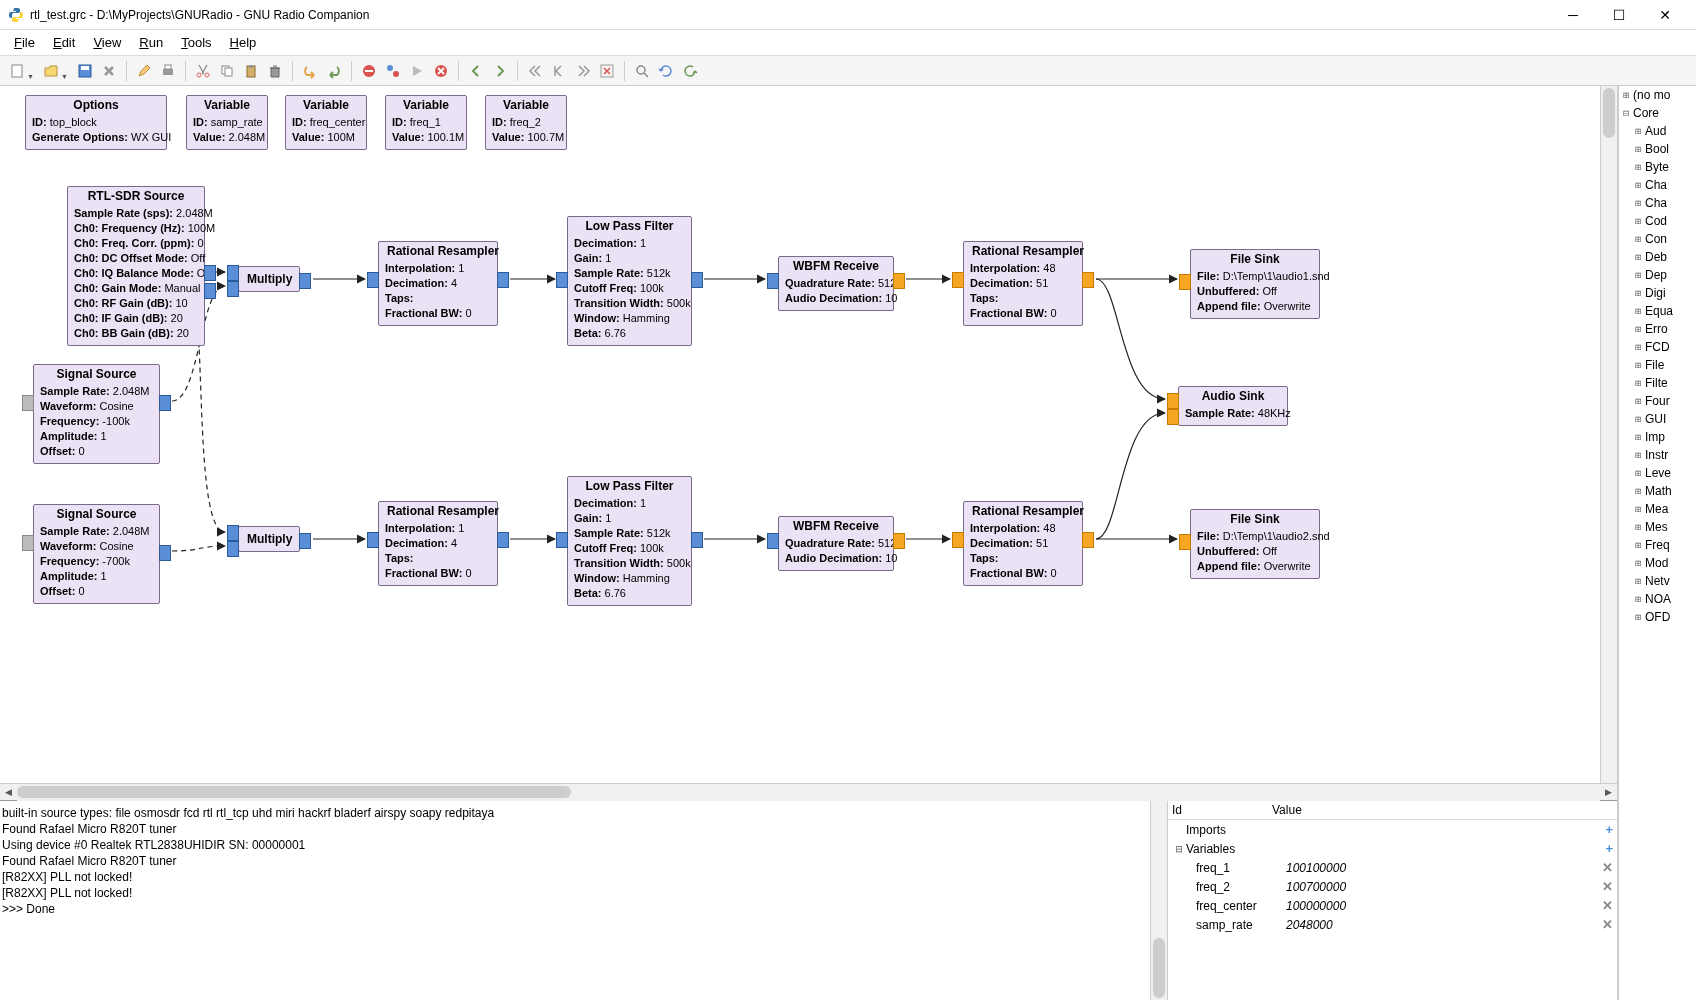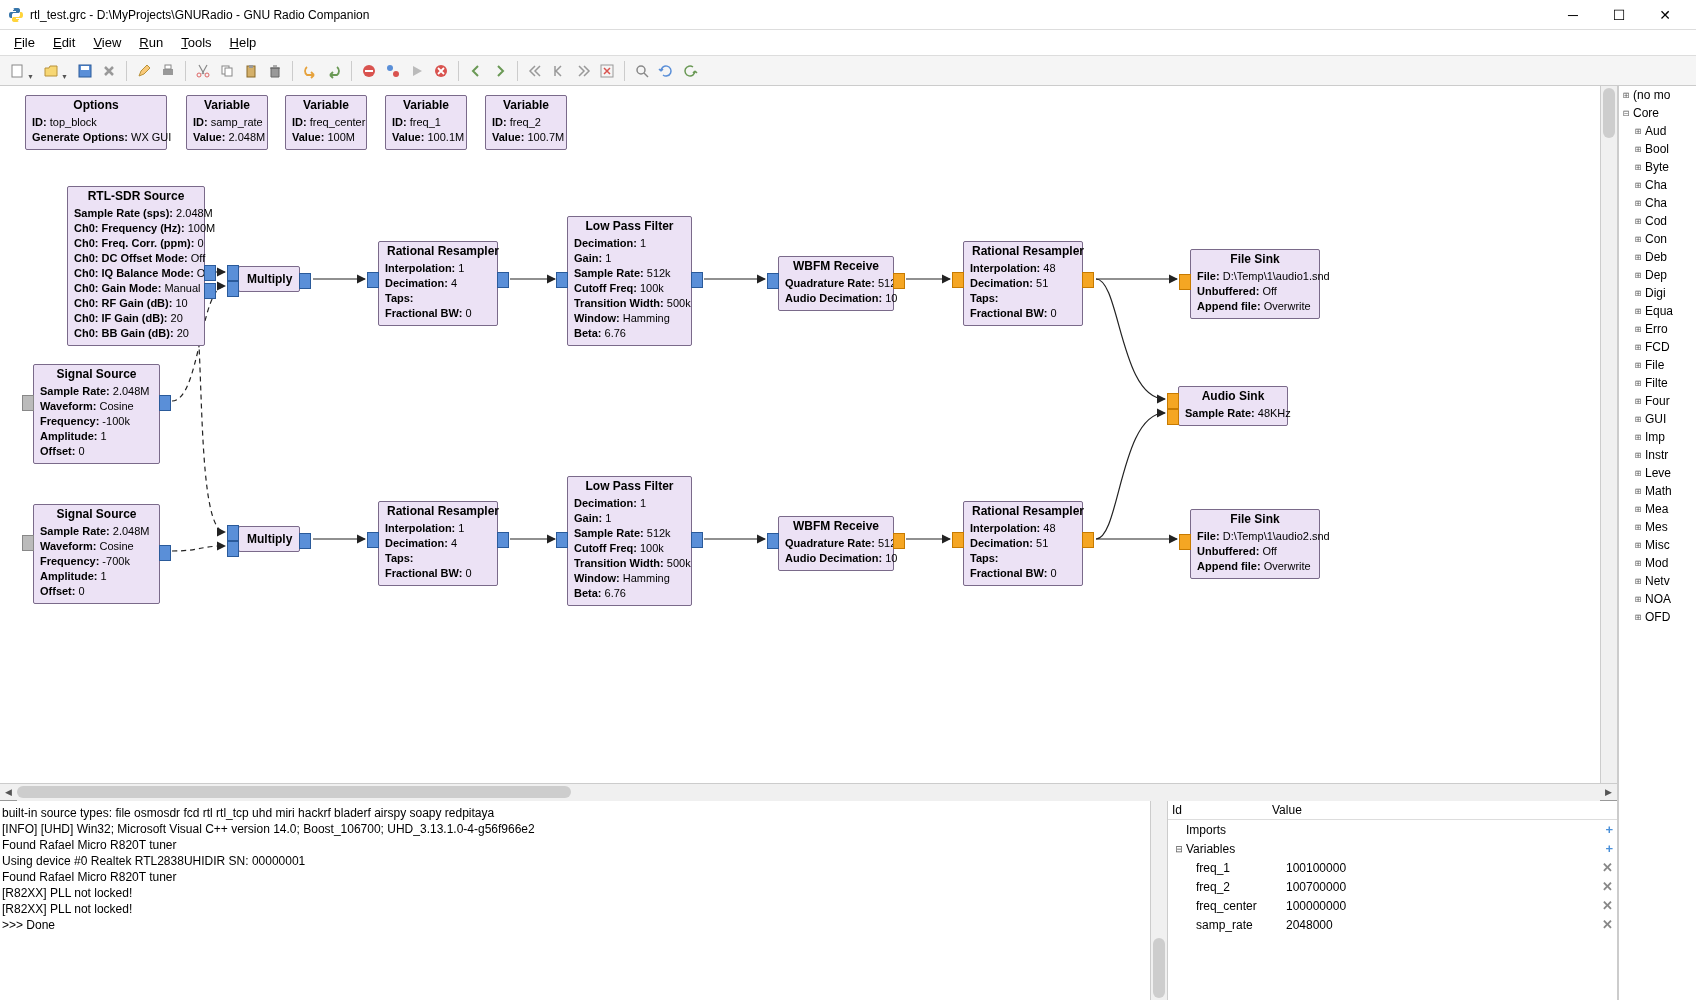--- a/index.html
+++ b/index.html
@@ -44,21 +44,21 @@
 .console { height: 200px; background: #fff; border-top: 1px solid #999; display: flex; }
 .console-log { flex: 1; padding: 4px 4px 2px 2px; font-size: 12px; overflow: hidden; position: relative; }
 .console-log .line { line-height: 16px; white-space: nowrap; }
 .console-vars { width: 450px; border-left: 1px solid #ccc; display: flex; flex-direction: column; }
 .vars-head { display: flex; border-bottom: 1px solid #ddd; padding: 2px 4px; font-size:12px;}
 .vars-head-id { width: 100px; }
 .vars-head-val { flex: 1; }
 .vars-row { display: flex; align-items: center; padding: 2px 4px; font-size: 12px; }
 .vars-exp { width:14px; font-size:9px; color:#555; text-align:center; }
 .vars-name { width: 100px; padding-left:10px; }
-.vars-val { flex: 1; }
+.vars-val { flex: 1; font-style: italic; }
 .vars-act { width: 20px; font-size: 13px; color: #888; cursor: pointer; text-align: right; font-weight:bold;}
 .vars-act.plus { color: #4a90d9; }
 
 .sidebar { width: 78px; border-left: 1px solid #ccc; background: #fff; overflow: hidden; }
 .tree-row { display: flex; align-items: center; padding: 2px 2px; font-size: 12px; cursor: pointer; white-space: nowrap; }
 .tree-exp { width: 14px; font-size: 8px; text-align: center; color: #555; }
 .tree-row.depth1 { padding-left: 0; }
 .tree-row.depth2 { padding-left: 12px; }
 
 svg.connections { position: absolute; top: 0; left: 0; width: 100%; height: 100%; pointer-events: none; }
@@ -521,21 +521,20 @@
       <div class="hscroll-btn">◀</div>
       <div class="hscroll-track">
           <div class="hscroll-thumb"></div>
         </div>
       <div class="hscroll-btn">▶</div>
     </div>
 
     <div class="console">
       <div class="console-log">
         <div class="line">built-in source types: file osmosdr fcd rtl rtl_tcp uhd miri hackrf bladerf airspy soapy redpitaya</div>
-        <div class="line">[INFO] [UHD] Win32; Microsoft Visual C++ version 14.0; Boost_106700; UHD_3.13.1.0-4-g56f966e2</div>
         <div class="line">Found Rafael Micro R820T tuner</div>
         <div class="line">Using device #0 Realtek RTL2838UHIDIR SN: 00000001</div>
         <div class="line">Found Rafael Micro R820T tuner</div>
         <div class="line">[R82XX] PLL not locked!</div>
         <div class="line">[R82XX] PLL not locked!</div>
         <div class="line"></div>
         <div class="line">&gt;&gt;&gt; Done</div>
         <div class="vscroll-stub" style="position:absolute; right:0; top:0; height:100%;">
             <div class="vscroll-thumb" style="top:auto;bottom:2px;height:60px;"></div>
           </div>
@@ -682,21 +681,21 @@
         <div class="tree-row depth2">
           <span class="tree-exp">⊞</span>
           <span>Mea</span>
         </div>
         <div class="tree-row depth2">
           <span class="tree-exp">⊞</span>
           <span>Mes</span>
         </div>
         <div class="tree-row depth2">
           <span class="tree-exp">⊞</span>
-          <span>Misc</span>
+          <span>Freq</span>
         </div>
         <div class="tree-row depth2">
           <span class="tree-exp">⊞</span>
           <span>Mod</span>
         </div>
         <div class="tree-row depth2">
           <span class="tree-exp">⊞</span>
           <span>Netv</span>
         </div>
         <div class="tree-row depth2">

